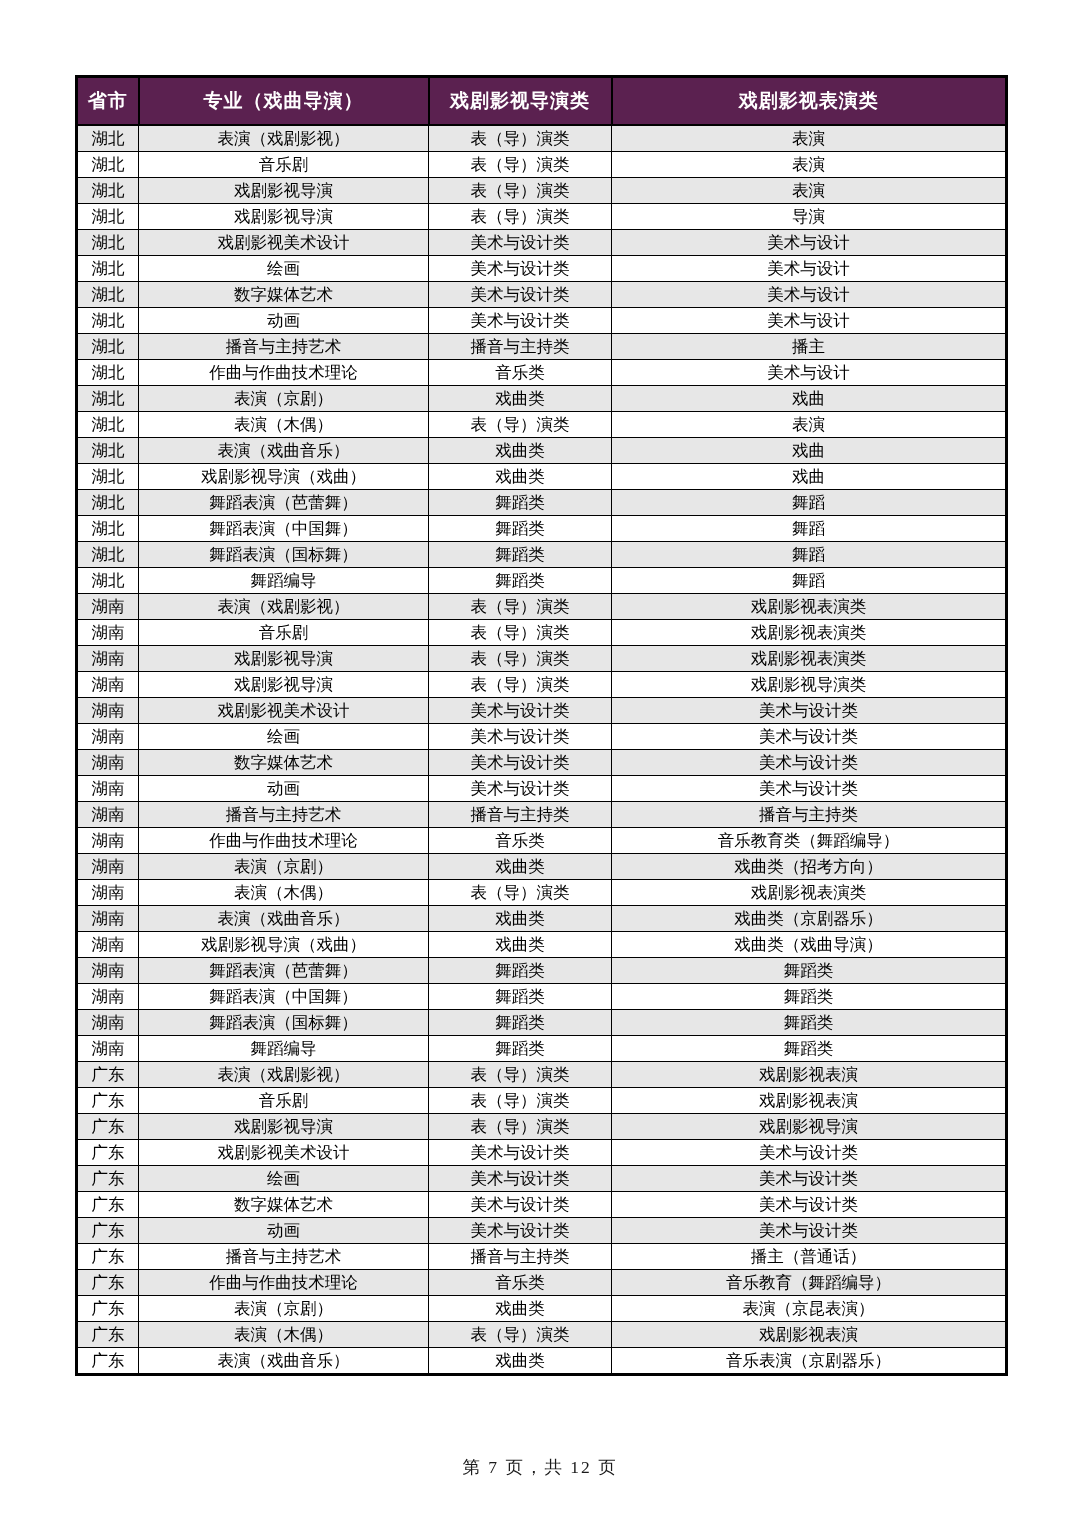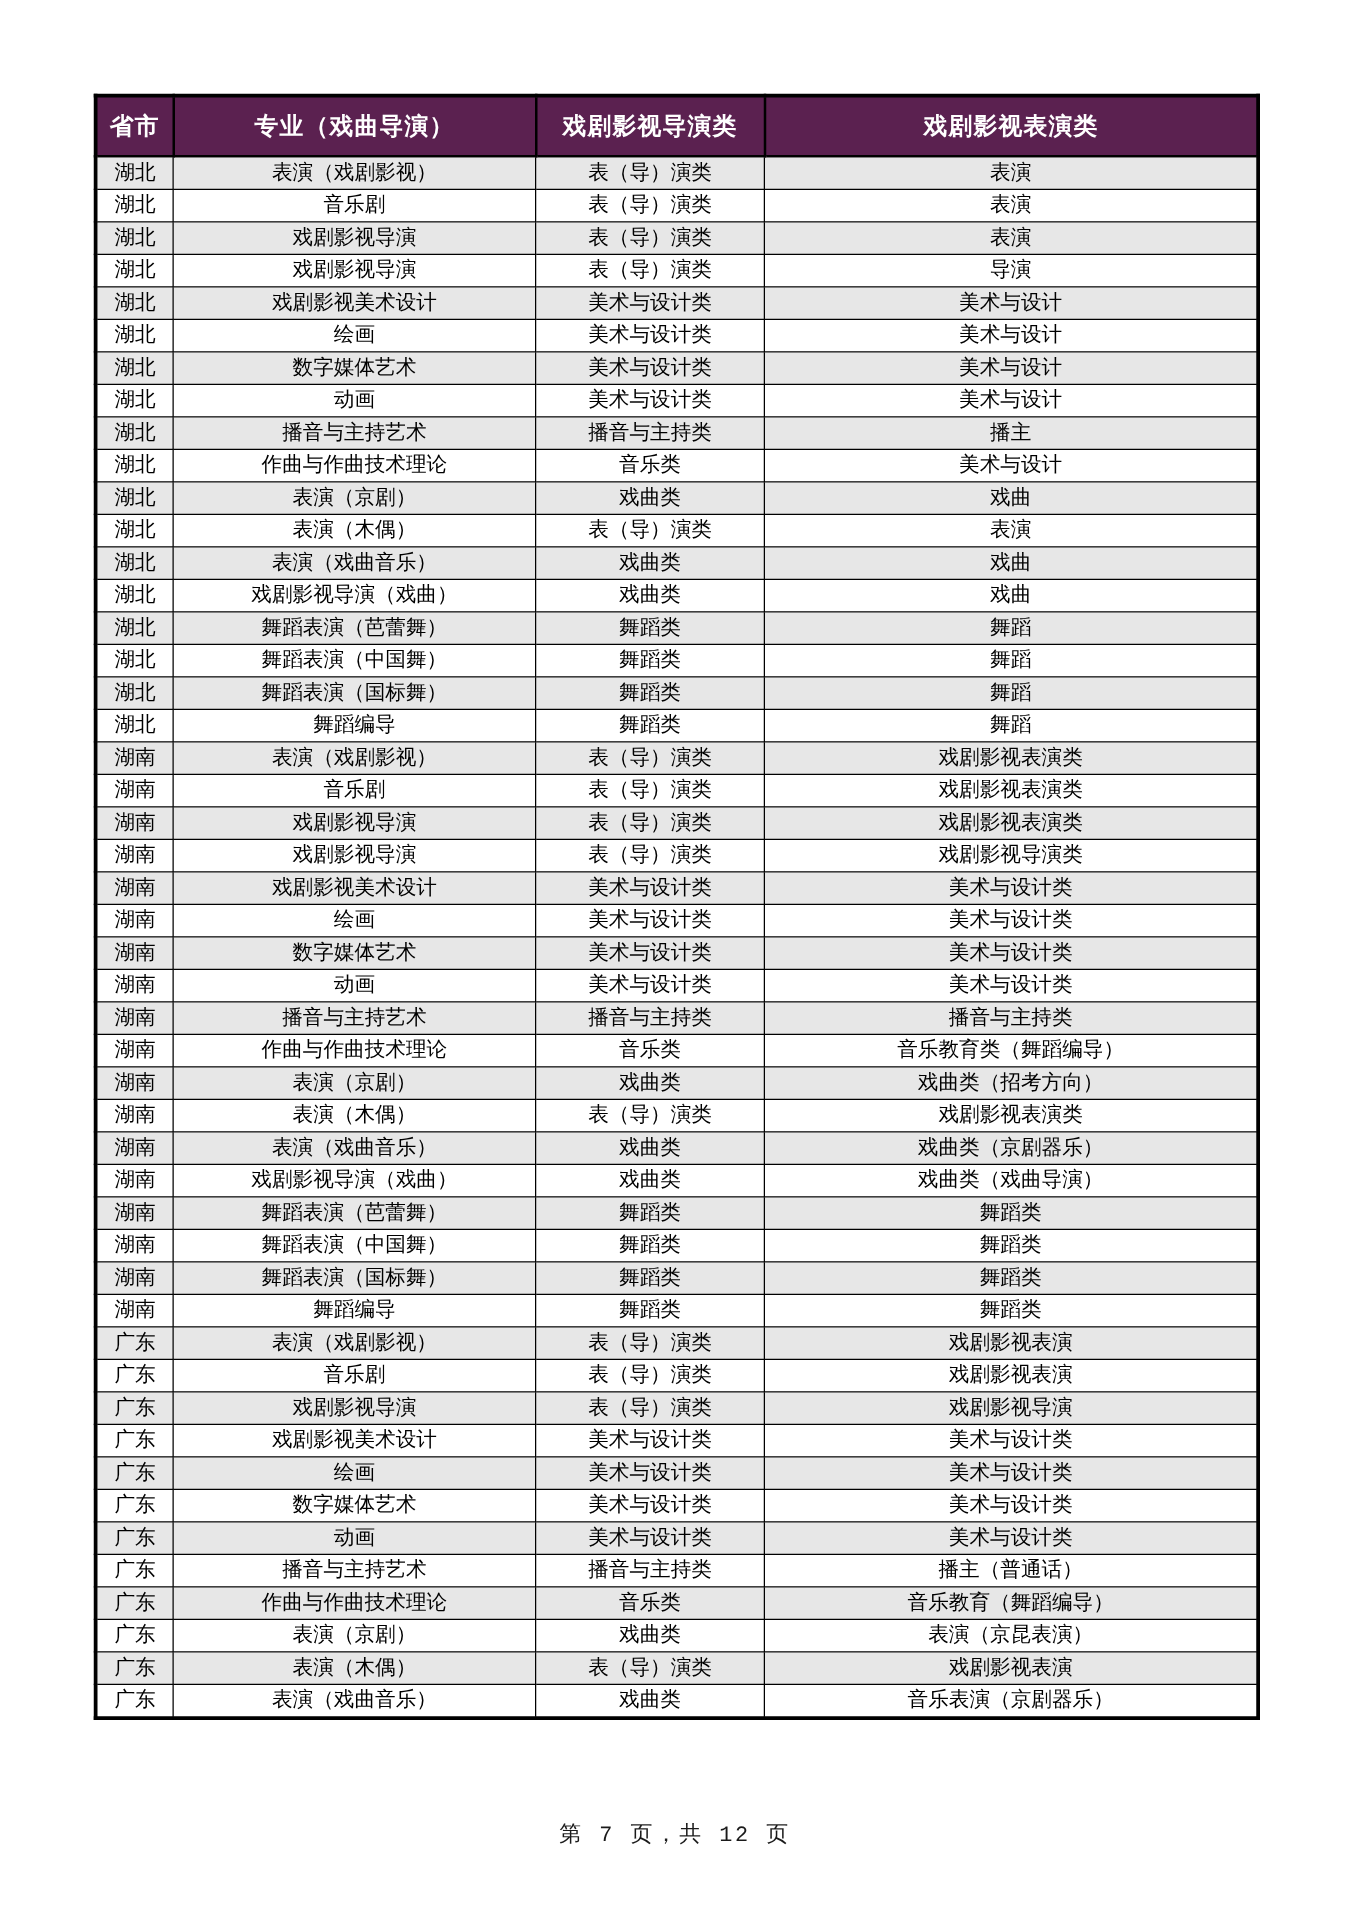--- a/index.html
+++ b/index.html
@@ -48,21 +48,21 @@
     overflow: hidden;
   }
   table.exam-table tr.row-even td { background: #ffffff; }
   table.exam-table tr.row-odd  td { background: #e7e7e7; }
   .footer {
     position: absolute;
     top: 1455px;
     left: 0;
     width: 1080px;
     text-align: center;
-    font-family: Liberation Mono, monospace;
+    font-family: Liberation Serif, serif;
     font-size: 17.5px;
     color: #1a1a1a;
     letter-spacing: 2px;
   }
 </style>
 </head>
 <body>
 
 <div class="page">
 

